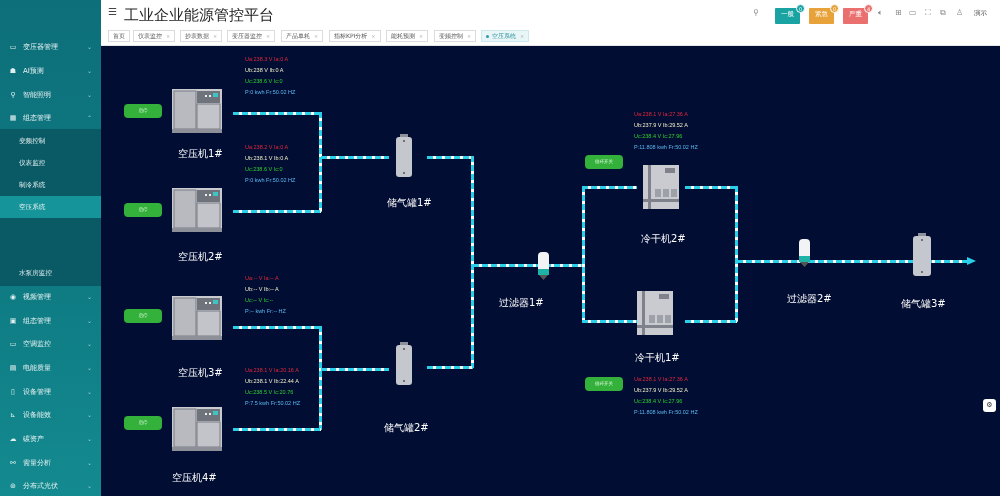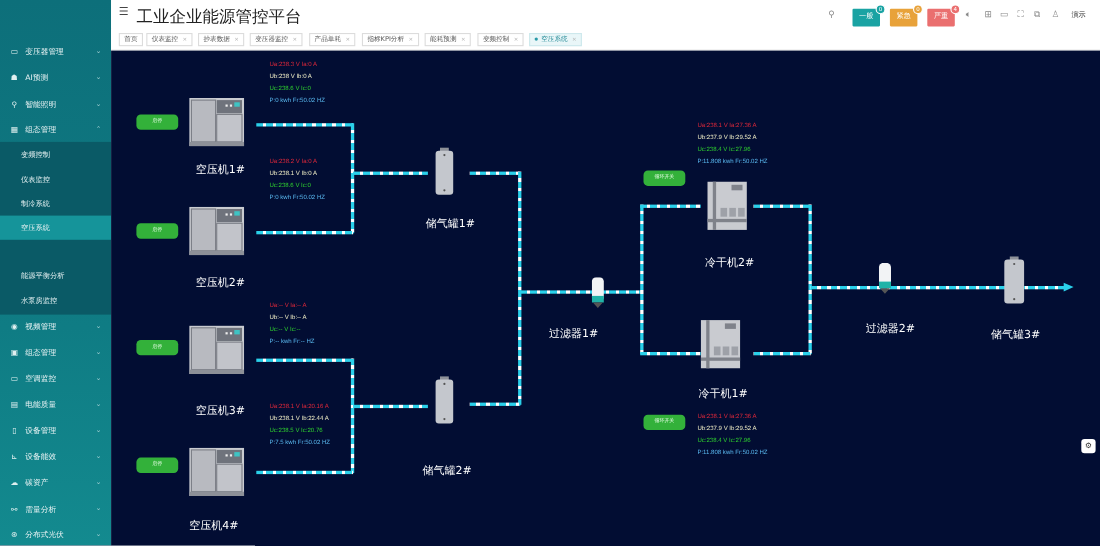--- a/index.html
+++ b/index.html
@@ -58,21 +58,20 @@
   <div class="nav-item" style="top:106px">
       <span class="ico">▦</span>
       <span>组态管理</span>
       <span class="chev">⌃</span>
     </div>
   <div class="sub-wrap">
     <div class="sub-item" style="top:1px">变频控制</div>
     <div class="sub-item" style="top:23px">仪表监控</div>
     <div class="sub-item" style="top:45px">制冷系统</div>
     <div class="sub-item active" style="top:67px">空压系统</div>
-    <div class="sub-item" style="top:111px">能源平衡分析</div>
     <div class="sub-item" style="top:133px">水泵房监控</div>
   </div>
   <div class="nav-item" style="top:285px">
       <span class="ico">◉</span>
       <span>视频管理</span>
       <span class="chev">⌄</span>
     </div>
   <div class="nav-item" style="top:309px">
       <span class="ico">▣</span>
       <span>组态管理</span>

